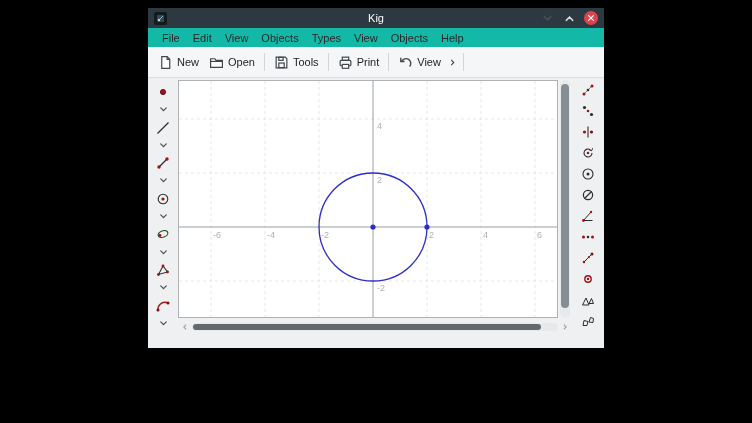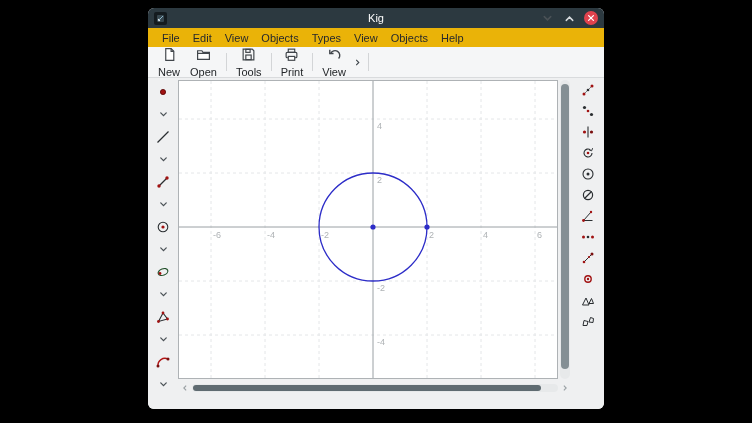--- a/index.html
+++ b/index.html
@@ -1,38 +1,38 @@
 <!DOCTYPE html>
 <html><head>
 <meta charset="utf-8">
 <style>
   html,body{margin:0;padding:0;width:752px;height:423px;overflow:hidden;background:#000;
     font-family:"Liberation Sans",sans-serif;}
-  .window{position:absolute;left:148px;top:8px;width:456px;height:401px;background:#eff0f1;
-    border-radius:6px;overflow:hidden;display:flex;flex-direction:column;
+  .window{position:absolute;left:148px;top:8px;width:456px;height:340px;background:#eff0f1;
+    border-radius:0;overflow:hidden;display:flex;flex-direction:column;
     box-shadow:0 0 14px rgba(0,0,0,.65);}
   
   .titlebar{height:20px;background:#2c3940;display:flex;align-items:center;padding:0 6px;
     position:relative;flex:0 0 auto;}
   .app-icon{width:13px;height:13px;border-radius:2px;background:#141b1f;display:inline-flex;
     align-items:center;justify-content:center;}
   .title{position:absolute;left:0;right:0;text-align:center;color:#fcfcfc;font-size:11px;}
   .controls{margin-left:auto;display:flex;align-items:center;gap:8px;z-index:1;}
   .ctrl{width:14px;height:14px;display:inline-flex;align-items:center;justify-content:center;cursor:pointer;}
   .ctrl.close{background:#e0424d;border-radius:50%;}
   
-  .menubar{height:19px;background:#eab308;display:flex;align-items:center;gap:9px;
+  .menubar{height:19px;background:#14b8a6;display:flex;align-items:center;gap:9px;
     padding:0 0 0 12px;flex:0 0 auto;}
   .menu-item{font-size:11px;color:#26292c;padding:0 2px;cursor:default;}
   
   .toolbar{height:30px;background:#f5f6f7;border-bottom:1px solid #d9dbdd;display:flex;
     align-items:center;padding:0 6px;gap:2px;flex:0 0 auto;}
   .tbtn{display:inline-flex;align-items:center;gap:4px;padding:3px 4px;font-size:11px;
     color:#232629;background:transparent;border:none;border-radius:3px;cursor:pointer;
-    font-family:"Liberation Sans",sans-serif;white-space:nowrap;flex-direction:column;}
+    font-family:"Liberation Sans",sans-serif;white-space:nowrap;}
   .tsep{width:1px;height:18px;background:#d3d5d7;margin:0 3px;flex:0 0 auto;}
   .ovf{display:inline-flex;align-items:center;margin:0 1px;cursor:pointer;}
   
   .main{flex:1;display:flex;min-height:0;}
   .lefttools{width:30px;display:flex;flex-direction:column;align-items:center;
     justify-content:space-between;padding:6px 0 6px 0;flex:0 0 auto;}
   .righttools{width:32px;display:flex;flex-direction:column;align-items:center;
     gap:5px;padding:4px 0;flex:0 0 auto;}
   .tool-btn,.tool-chev{background:transparent;border:none;padding:1px;display:inline-flex;
     align-items:center;justify-content:center;cursor:pointer;}

